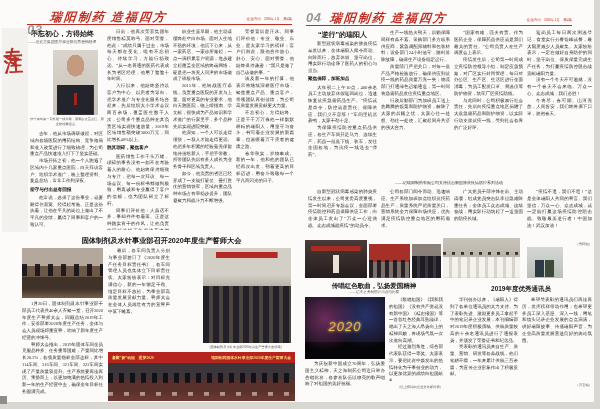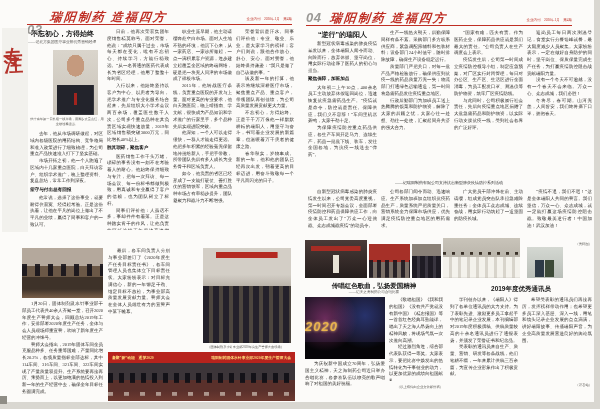--- a/index.html
+++ b/index.html
@@ -106,22 +106,22 @@
       linear-gradient(#2e3a46,#2e3a46),
       linear-gradient(#3d4a38,#3d4a38),
       linear-gradient(180deg,#d4d8d2 0%, #b9beb8 100%);
     background-size: 9px 17px, 9px 17px, 100% 100%;
     background-position: 28% 95%, 68% 95%, 0 0; background-repeat:no-repeat; }
   .ph-2020 { background-color:#120e1a;
     background-image:
       radial-gradient(circle at 25% 35%, rgba(190,70,150,.5), rgba(0,0,0,0) 45%),
       radial-gradient(circle at 75% 30%, rgba(60,90,200,.45), rgba(0,0,0,0) 45%),
       linear-gradient(180deg,#171220 0 72%, #060508 72% 100%); }
-  .gold { position:absolute; left:0; right:0; top:36%; 
-    font-family:"Liberation Sans",sans-serif; font-weight:bold; font-style:italic;
+  .gold { position:absolute; left:0; right:0; top:36%; text-align:center;
+    font-family:"Liberation Sans",sans-serif; font-weight:normal; font-style:italic;
     font-size:13px; color:#e9b34d; text-shadow:0 0 3px #ffd87a; letter-spacing:1px; }
 </style>
 </head>
 <body>
 
 <div class="sheet">
 
   <div class="abs pagenum" style="left:27px; top:22px;">03</div>
   <div class="abs brand" style="left:49px; top:9px;">瑞阳制药 造福四方</div>
   <div class="abs masthead" style="left:180px; top:17px; width:112px;">企业内刊　2020年1月　第4期</div>
@@ -154,20 +154,21 @@
     <p>他深知，一个人可以走得很快，一群人才能走得更远。他把多年积累的经验毫无保留地传授给新人，手把手带教，所带团队先后有多人成长为业务骨干和区域负责人。</p>
     <p>如今，他负责的省区已经形成了一支能打硬仗、善打胜仗的营销铁军，区域内重点品种市场占有率稳步提升，团队凝聚力和战斗力不断增强。</p>
   </div>
   <div class="abs col" style="left:236px; top:29px; width:58px; height:201px;">
     <p>荣誉背后是汗水。同事们评价他：专业、敬业、乐业，是大家学习的榜样；客户们则说，跟他合作放心、舒心、安心。面对赞誉，他始终保持谦逊：“我只是做了自己该做的事。”</p>
     <p>谈及新一年的打算，他表示将继续深耕医疗市场，聚焦重点产品、重点客户，带领团队再创佳绩，为公司高质量发展贡献更大力量。</p>
     <p>不忘初心，方得始终。正是千千万万像他一样默默耕耘的瑞阳人，用坚守与奋斗，书写着企业发展的新篇章，也温暖着万千患者的健康之路。</p>
     <p>春华秋实，岁物丰成。新的一年，他和他的团队已经再次出发，朝着更高的目标迈进，用奋斗致敬每一个平凡而闪光的日子。</p>
   </div>
 
+  <div class="abs t-big center" style="left:30px; top:236px; width:263px; font-size:7.2px;">固体制剂及水针事业部召开2020年度生产誓师大会</div>
   <div class="abs photo ph-meeting" style="left:22px; top:248px; width:81px; height:50px;"></div>
   <div class="abs col" style="left:22px; top:301px; width:81px; height:99px;">
     <p>1月20日，固体制剂及水针事业部干部员工代表共40余人齐聚一堂，召开2020年度生产誓师大会，回顾总结2019年工作，安排部署2020年度生产任务，全体与会人员现场郑重宣誓，吹响了新年度生产经营的冲锋号。</p>
     <p>誓师大会指出，2019年固体车间全员克服品种多、任务重等困难，产量同比增长20.2%，各项质量指标全部达标，其中114车间、316车间、321车间、322车间实现了产量质量双提升。生产系统要再接再厉、乘势而上，以更加饱满的热情投入到新一年的生产经营中去，确保全年目标任务圆满完成。</p>
   </div>
   <div class="abs col" style="left:108px; top:248px; width:62px; height:92px;">
     <p>最后，各车间负责人分别与事业部签订了《2020年度生产任务目标责任书》，各车间管理人员也集体立下目标责任状。大家纷纷表示：对目标充满信心，新的一年铆足干劲、锚定目标不放松，为事业部高质量发展贡献力量。誓师大会在全体人员雄壮有力的宣誓声中落下帷幕。</p>
   </div>
   <div class="abs photo ph-group" style="left:203px; top:248px; width:88px; height:95px;"></div>
   <div class="abs caption" style="left:198px; top:345px; width:95px;">（固体制剂及水针事业部2020年度生产誓师大会现场）</div>

